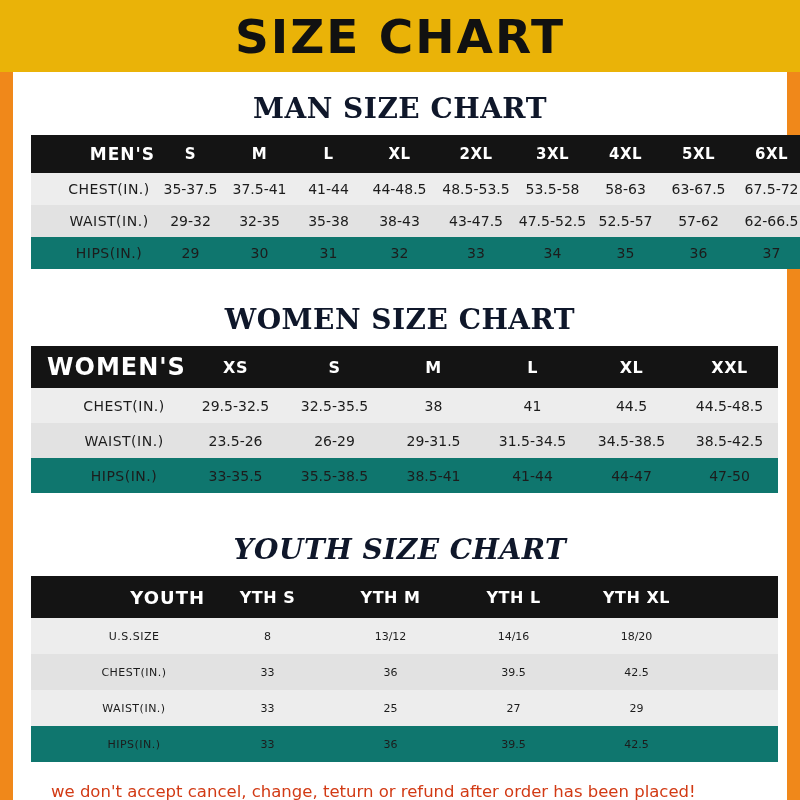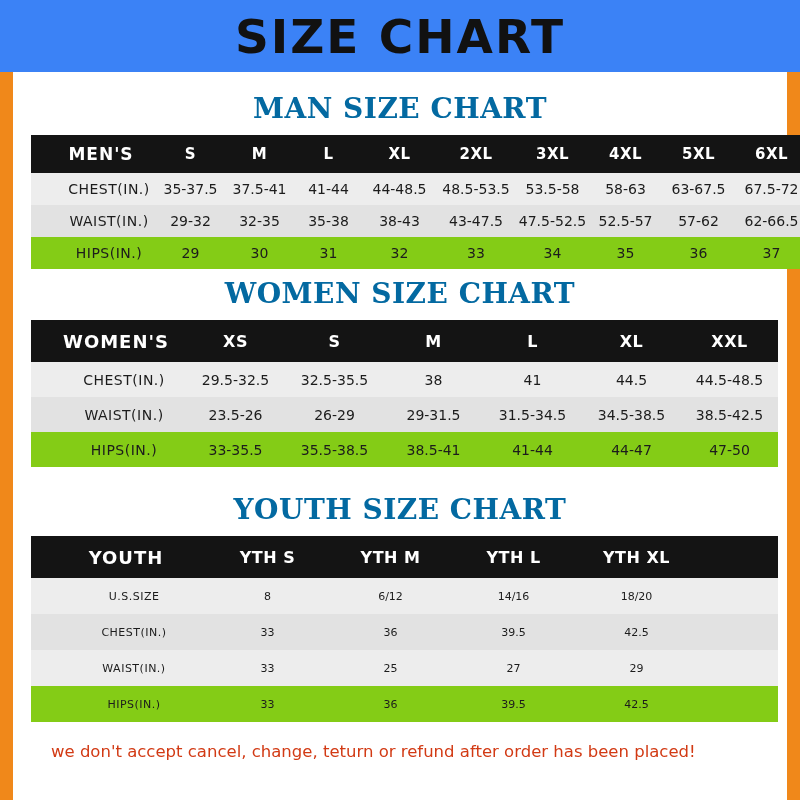--- a/index.html
+++ b/index.html
@@ -17,21 +17,21 @@
     position: relative;
     width: 800px;
     height: 800px;
     box-sizing: border-box;
     border-left: 13px solid #f0881a;
     border-right: 13px solid #f0881a;
     background: #ffffff;
   }
   .banner {
     height: 72px;
-    background: #3b82f6;
+    background: #eab308;
     display: flex;
     align-items: center;
     justify-content: center;
     margin: 0 -13px;
   }
   .banner-title {
     font-family: "DejaVu Sans", sans-serif;
     font-weight: bold;
     font-size: 47px;
     letter-spacing: 2px;
@@ -39,73 +39,73 @@
     line-height: 1;
   }
   .content {
     padding: 0 18px;
   }
   .section-title {
     text-align: center;
     font-family: "DejaVu Serif", serif;
     font-weight: bold;
     font-size: 28px;
-    color: #0369a1;
+    color: #0f172a;
     letter-spacing: 0.5px;
   }
   .t-man { margin-top: 20px; }
-  .t-women { margin-top: 8px; }
-  .t-youth { margin-top: 26px; }
+  .t-women { margin-top: 34px; }
+  .t-youth { margin-top: 40px; font-style: italic; }
 
   table {
     border-collapse: collapse;
     width: 747px;
     margin: 10px auto 0 auto;
     table-layout: fixed;
   }
   td, th {
     text-align: center;
     font-family: "DejaVu Sans", sans-serif;
   }
   .hdr td {
     background: #141414;
     color: #ffffff;
     font-weight: bold;
     height: 36px;
     font-size: 15px;
     letter-spacing: 0.5px;
   }
   .hdr td.rowlabel {
-    text-align: center;
+    text-align: right;
     padding-left: 16px;
     font-size: 17px;
     letter-spacing: 1px;
   }
   .body-row td {
     height: 30px;
     font-size: 14px;
     color: #1c1c1c;
   }
   .body-row td.rowlabel {
     font-weight: normal;
     letter-spacing: 0.5px;
     padding-left: 32px;
   }
   .row-light td { background: #ededed; }
   .row-mid td { background: #e2e2e2; }
-  .row-dark td { background: #84cc16; }
+  .row-dark td { background: #0f766e; }
 
   
   .youth .hdr td { height: 40px; font-size: 16px; }
   .youth .body-row td { height: 34px; font-size: 11px; }
   .youth .hdr td.rowlabel { font-size: 18px; }
 
   .women .hdr td { height: 40px; font-size: 16px; }
   .women .body-row td { height: 33px; font-size: 14px; }
-  .women .hdr td.rowlabel { font-size: 18px; margin-top: 34px; }
+  .women .hdr td.rowlabel { font-size: 24px; margin-top: 34px; }
 
   .note {
     margin: 18px 20px 0 20px;
     color: #d23a14;
     font-family: "DejaVu Sans", sans-serif;
     font-size: 16.5px;
     line-height: 1.5;
     text-align: left;
   }
   .note div { white-space: nowrap; }
@@ -253,21 +253,21 @@
           <td class="rowlabel">YOUTH</td>
           <td>YTH S</td>
           <td>YTH M</td>
           <td>YTH L</td>
           <td>YTH XL</td>
           <td></td>
         </tr>
         <tr class="body-row row-light">
           <td class="rowlabel">U.S.SIZE</td>
           <td>8</td>
-          <td>6/12</td>
+          <td>13/12</td>
           <td>14/16</td>
           <td>18/20</td>
           <td></td>
         </tr>
         <tr class="body-row row-mid">
           <td class="rowlabel">CHEST(IN.)</td>
           <td>33</td>
           <td>36</td>
           <td>39.5</td>
           <td>42.5</td>

